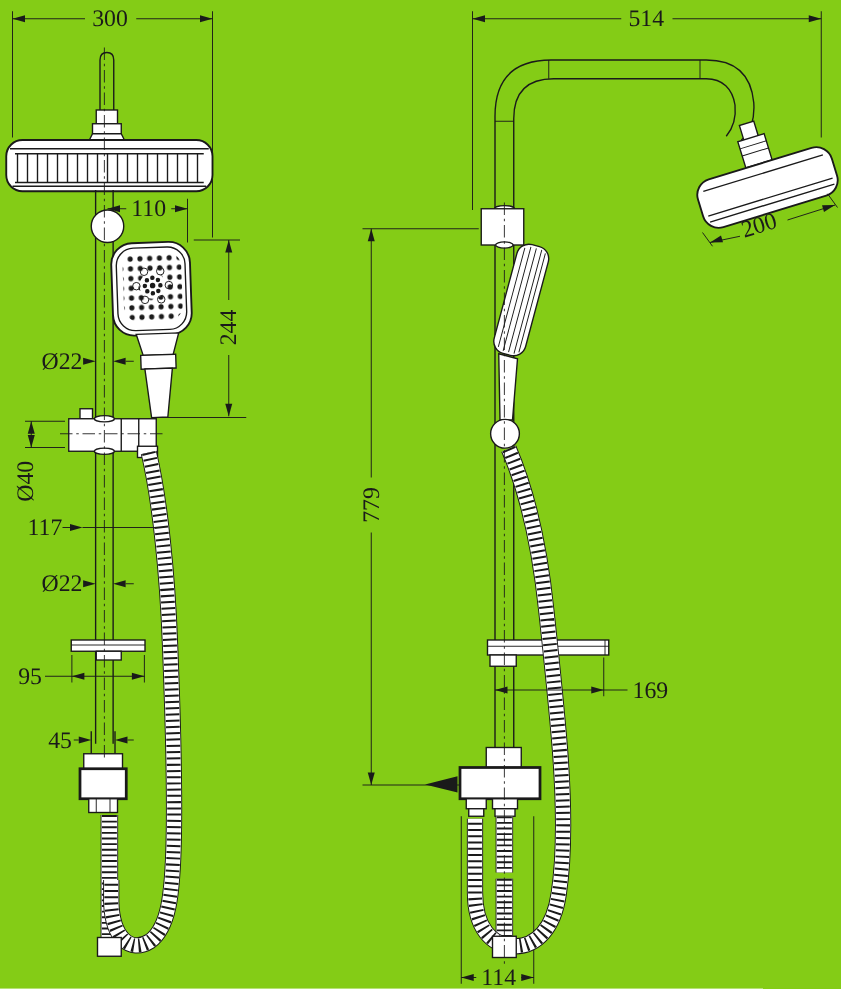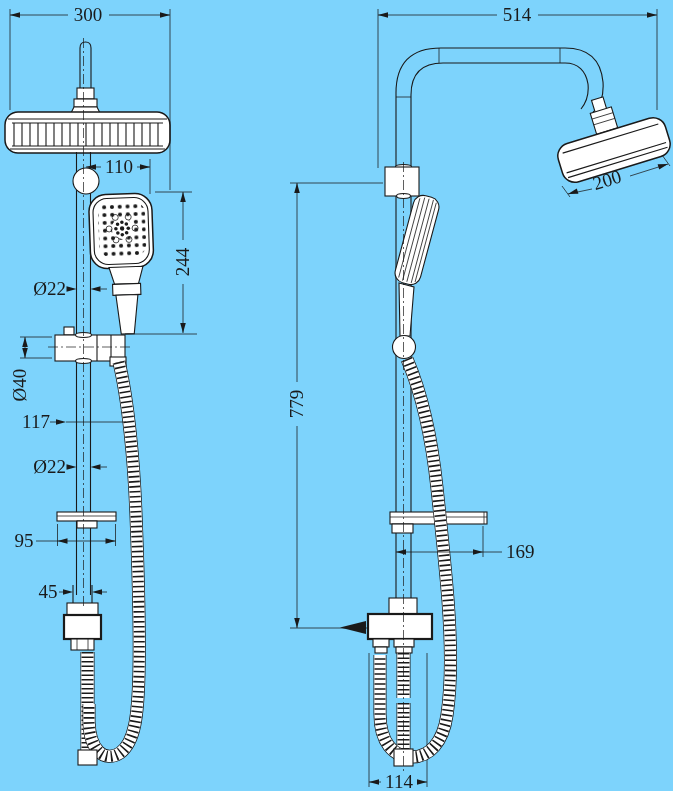--- a/index.html
+++ b/index.html
@@ -1,16 +1,16 @@
 <!DOCTYPE html>
 <html><head>
 <meta charset="utf-8">
 <style>
   html,body{margin:0;padding:0;background:#fff;}
-  .canvas{position:relative;width:673px;height:791px;background:#7dd3fc;overflow:hidden;}
+  .canvas{position:relative;width:673px;height:791px;background:#84cc16;overflow:hidden;}
   svg{display:block;}
   .thin{stroke-width:.75;fill:none;}
   .med{stroke-width:1.1;fill:none;}
   .thk{stroke-width:1.5;fill:none;}
   .bold{stroke-width:2.2;fill:none;}
   .wfill{fill:#fff;}
   .blk{fill:#1a1a1a;stroke:none;}
   .t{font:19px "Liberation Serif", serif;fill:#1a1a1a;stroke:none;}
   .cl{stroke-dasharray:10 3 2 3;stroke-width:.7;fill:none;}
   .h-out{stroke-width:13;fill:none;}

